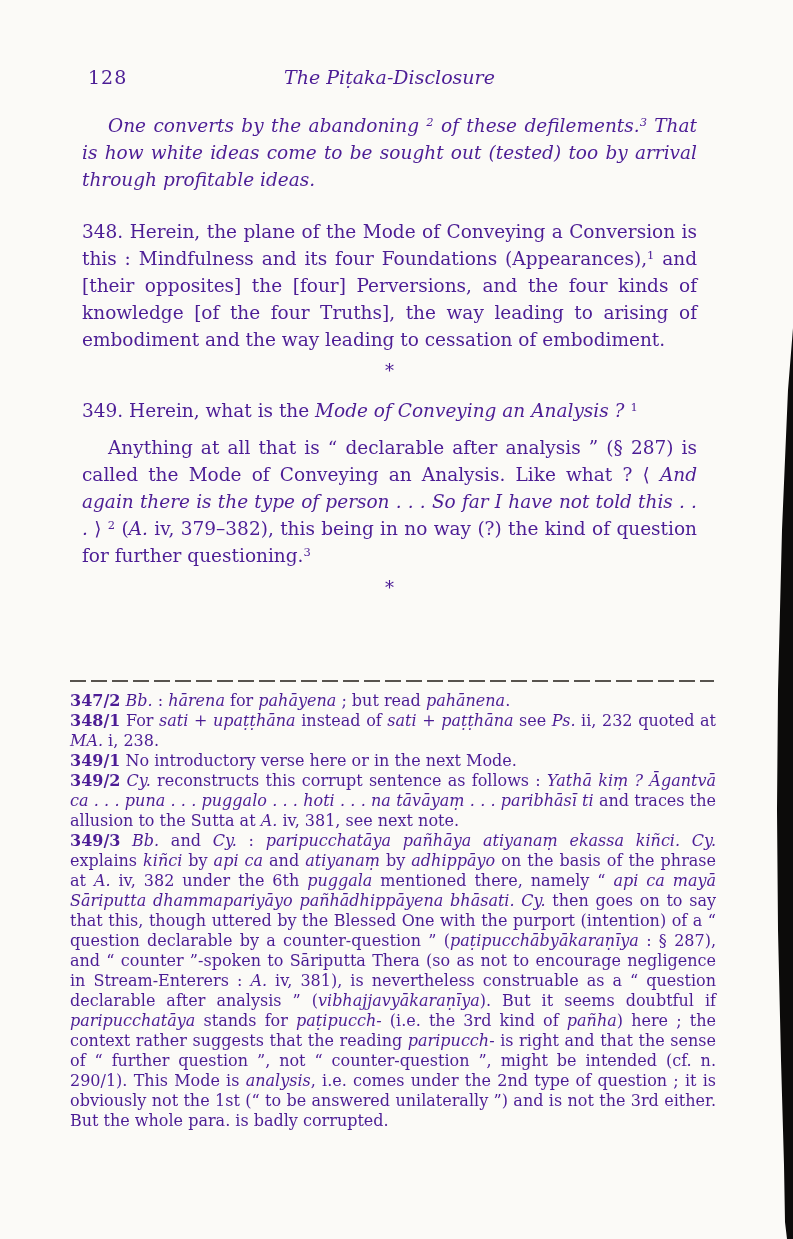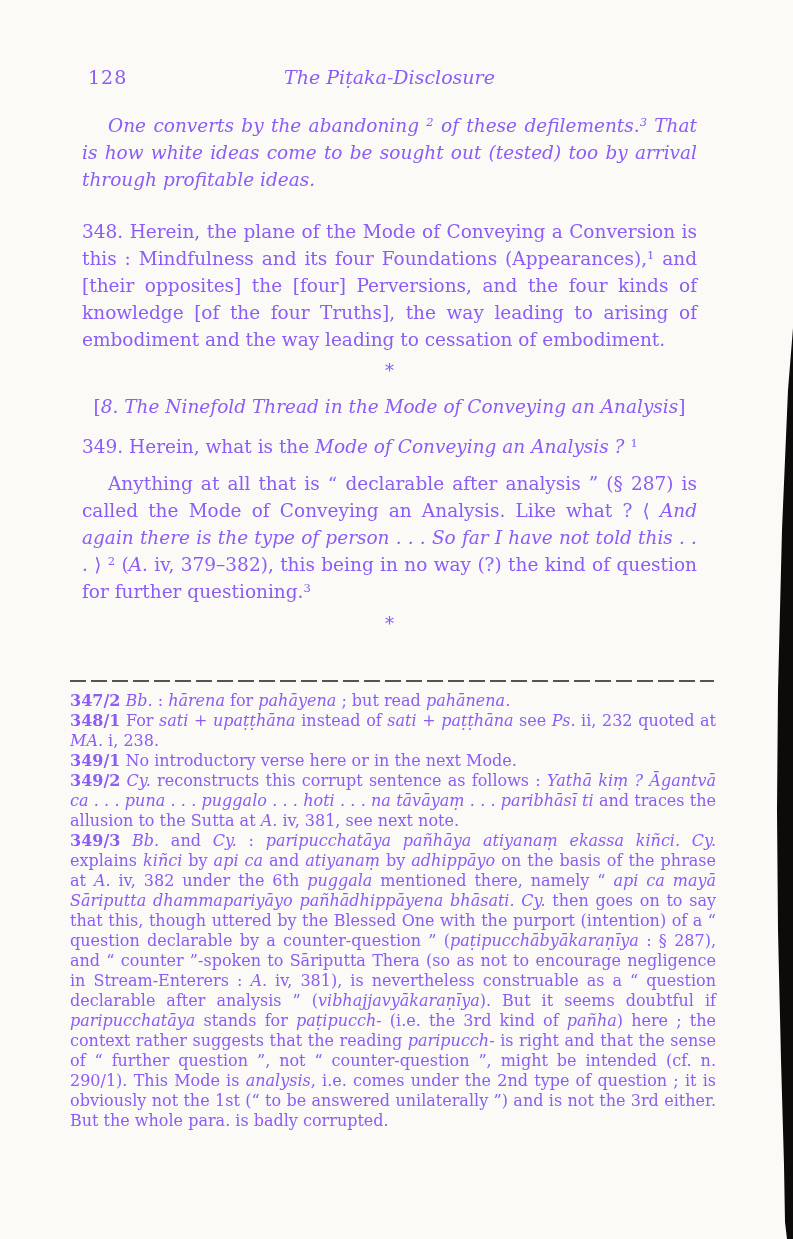--- a/index.html
+++ b/index.html
@@ -10,21 +10,21 @@
     width: 793px;
     height: 1239px;
     background: #fbfaf7;
     overflow: hidden;
   }
   .page {
     position: relative;
     width: 793px;
     height: 1239px;
     background: #fbfaf7;
-    color: #8b5cf6;
+    color: #4c1d95;
     font-family: "DejaVu Serif", "Liberation Serif", serif;
   }
   .main-text {
     position: absolute;
     left: 82px;
     top: 64px;
     width: 615px;
     font-size: 18.5px;
     line-height: 27px;
     text-align: justify;
@@ -97,21 +97,20 @@
       <span class="page-number">128</span>
       <span class="running-title">The Piṭaka-Disclosure</span>
     </div>
 
     <p class="intro indent"><span>One converts by the abandoning </span><sup>2</sup><span> of these defilements.</span><sup>3</sup><span>  That is how white ideas come to be sought out (tested) too by arrival through profitable ideas.</span></p>
 
     <p class="s348"><span>348. Herein, the plane of the Mode of Conveying a Conversion is this :  Mindfulness and its four Foundations (Appearances),</span><sup>1</sup><span> and [their opposites] the [four] Perversions, and the four kinds of knowledge [of the four Truths], the way leading to arising of embodiment and the way leading to cessation of embodiment.</span></p>
 
     <p class="star-line">*</p>
 
-    <p class="heading8"><span>[</span><span class="it">8. The Ninefold Thread in the Mode of Conveying an Analysis</span><span>]</span></p>
 
     <p class="q349"><span>349. Herein, what is the </span><span class="it">Mode of Conveying an Analysis ?</span><span> </span><sup>1</sup></p>
 
     <p class="answer indent"><span>Anything at all that is “ declarable after analysis ” (§ 287) is called the Mode of Conveying an Analysis.  Like what ?  ⟨ </span><span class="it">And again there is the type of person . . . So far I have not told this . . .</span><span> ⟩ </span><sup>2</sup><span> (</span><span class="it">A.</span><span> iv, 379–382), this being in no way (?) the kind of question for further questioning.</span><sup>3</sup></p>
 
 
     <p class="star-line star2">*</p>
 
   </div>
 

